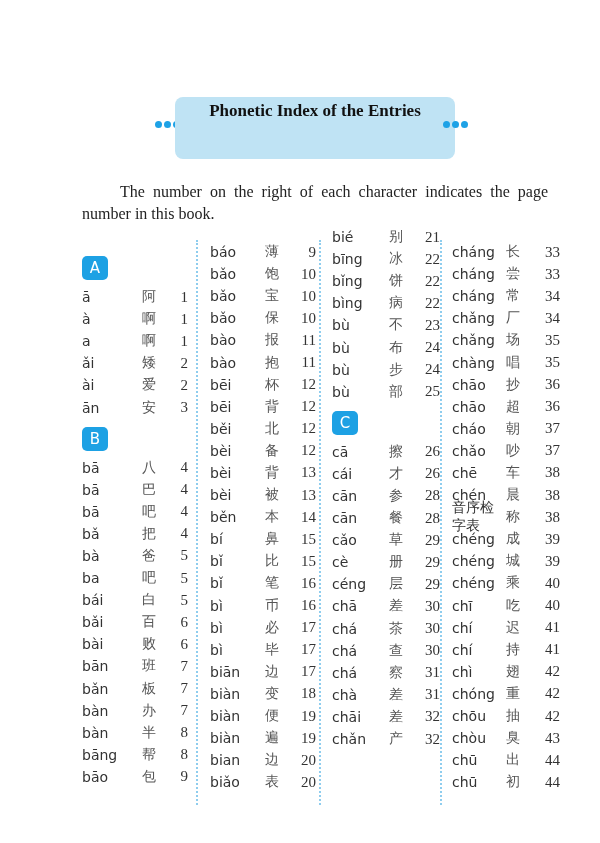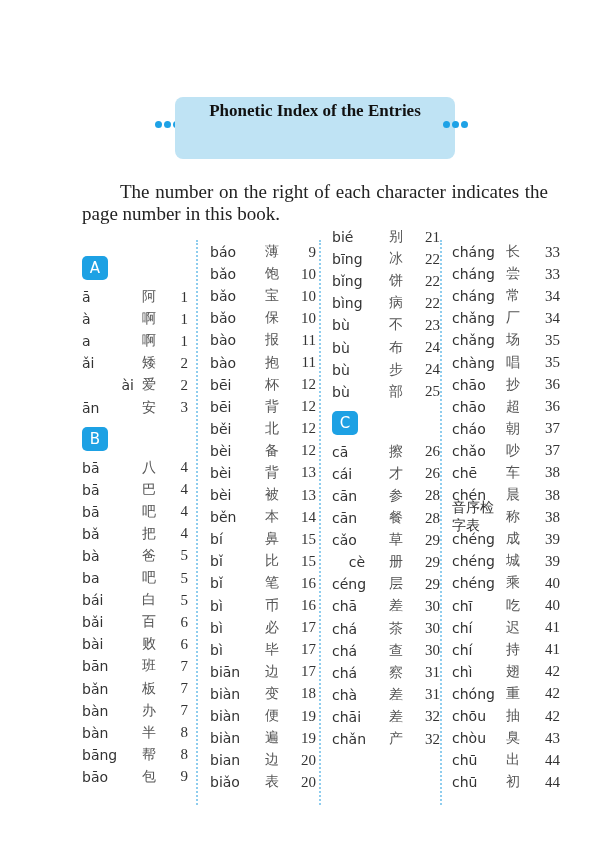--- a/index.html
+++ b/index.html
@@ -5,21 +5,21 @@
   html, body { margin:0; padding:0; }
   body { width:600px; height:843px; background:#ffffff; position:relative; overflow:hidden;
          font-family:"DejaVu Sans", sans-serif; color:#222; }
   .title-box { position:absolute; left:175px; top:97px; width:280px; height:62px;
                background:#bfe3f4; border-radius:8px; text-align:center; }
   .title-cn { font-family:"DejaVu Serif", serif; font-size:19px; margin-top:6px; color:#1a1a1a; letter-spacing:1px; }
   .title-en { font-family:"Liberation Serif", serif; font-weight:bold; font-size:17px; margin-top:4px; color:#111; }
   .dots { position:absolute; top:121px; display:flex; gap:2px; }
   .dot { width:7px; height:7px; border-radius:50%; background:#1ea2e6; }
   .intro { position:absolute; left:82px; top:181px; width:466px; font-family:"Liberation Serif", serif;
-           font-size:19px; line-height:22px; text-align:justify; text-indent:38px; color:#222; }
+           font-size:16px; line-height:22px; text-align:justify; text-indent:38px; color:#222; }
   .col { position:absolute; top:241px; }
   .row { height:22.1px; display:flex; align-items:center; font-size:14px; color:#333; }
   .py { font-family:"DejaVu Sans", sans-serif; }
   .ch { font-family:"DejaVu Sans", sans-serif; color:#555; }
   .pg { font-family:"Liberation Serif", serif; font-size:15px; text-align:right; color:#333; }
   .badge { width:26px; height:24px; border-radius:5px; background:#1da1e4; color:#fff;
            font-size:15px; display:flex; align-items:center; justify-content:center; margin:8px 0 6px 0; }
   .divider { position:absolute; top:240px; height:565px; border-left:2px dotted #8fcdee; }
 </style>
 </head>
@@ -62,21 +62,21 @@
         <span class="py" style="width: 52px;">a</span>
         <span class="ch" style="width: 30px; text-align: center;">啊</span>
         <span class="pg" style="width: 24px;">1</span>
       </div>
       <div class="row">
         <span class="py" style="width: 52px;">ǎi</span>
         <span class="ch" style="width: 30px; text-align: center;">矮</span>
         <span class="pg" style="width: 24px;">2</span>
       </div>
       <div class="row">
-        <span class="py" style="width: 52px; text-align: right;">ài</span>
+        <span class="py" style="width: 52px;">ài</span>
         <span class="ch" style="width: 30px; text-align: center;">爱</span>
         <span class="pg" style="width: 24px;">2</span>
       </div>
       <div class="row">
         <span class="py" style="width: 52px;">ān</span>
         <span class="ch" style="width: 30px; text-align: center;">安</span>
         <span class="pg" style="width: 24px;">3</span>
       </div>
       <div class="badge">B</div>
       <div class="row">
@@ -343,21 +343,21 @@
         <span class="py" style="width: 50px;">cān</span>
         <span class="ch" style="width: 28px; text-align: center;">餐</span>
         <span class="pg" style="width: 30px;">28</span>
       </div>
       <div class="row">
         <span class="py" style="width: 50px;">cǎo</span>
         <span class="ch" style="width: 28px; text-align: center;">草</span>
         <span class="pg" style="width: 30px;">29</span>
       </div>
       <div class="row">
-        <span class="py" style="width: 50px; text-align: center;">cè</span>
+        <span class="py" style="width: 50px;">cè</span>
         <span class="ch" style="width: 28px; text-align: center;">册</span>
         <span class="pg" style="width: 30px;">29</span>
       </div>
       <div class="row">
         <span class="py" style="width: 50px;">céng</span>
         <span class="ch" style="width: 28px; text-align: center;">层</span>
         <span class="pg" style="width: 30px;">29</span>
       </div>
       <div class="row">
         <span class="py" style="width: 50px;">chā</span>

